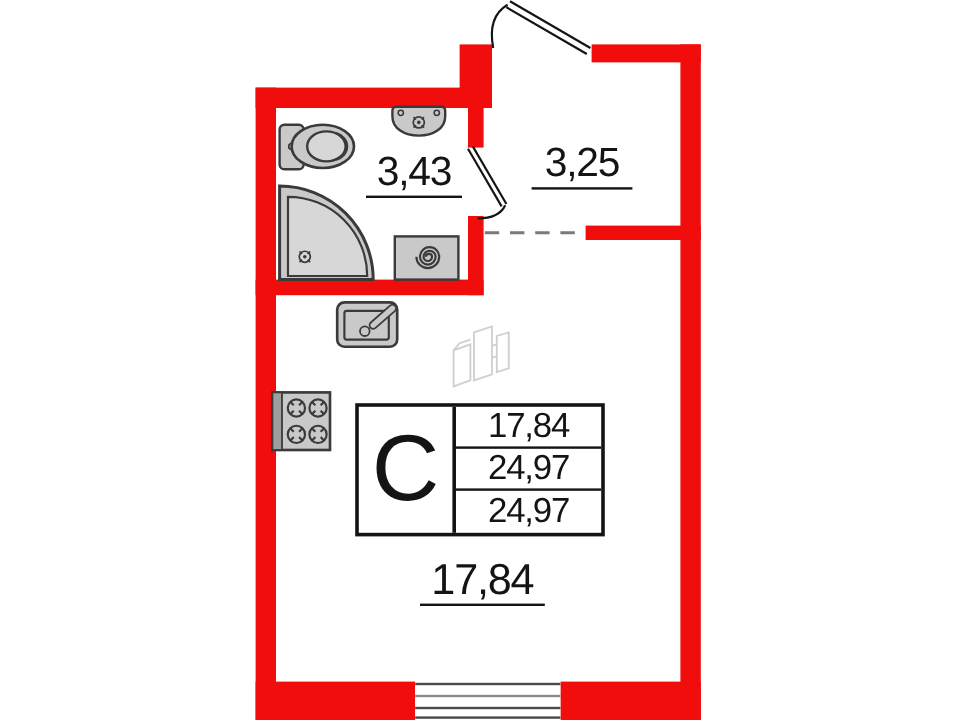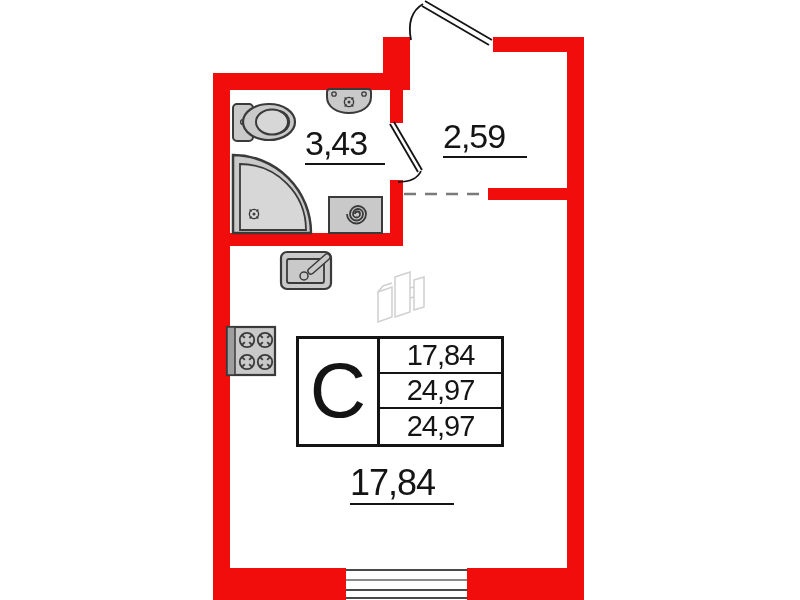--- a/index.html
+++ b/index.html
@@ -8,21 +8,21 @@
     background:#ffffff;font-family:"Liberation Sans", sans-serif;
   }
   .wall{position:absolute;background:var(--wall);}
   .plan-svg{position:absolute;left:0;top:0;}
   .fx{fill:var(--fixture_fill);stroke:var(--fixture_stroke);}
   .fx-light{fill:var(--fixture_fill_light);stroke:var(--fixture_stroke);}
   .ln{fill:none;stroke:var(--fixture_stroke);}
   .blk{fill:none;stroke:var(--line);}
   .wm{fill:none;stroke:var(--watermark);stroke-width:1.5;}
   .dim{
-    position:absolute;color:var(--text);
+    position:absolute;color:var(--text);text-align:center;
     font-size:34px;line-height:1.05;letter-spacing:-1px;
     border-bottom:2.5px solid var(--line);padding-bottom:1px;
   }
   .dim-room{font-size:36px;}
   .info-table{
     position:absolute;left:296px;top:336px;width:202px;height:105px;
     border:3px solid var(--line);background:#fff;
     display:grid;grid-template-columns:81px 1fr;grid-auto-rows:1fr;
     color:var(--text);
   }
@@ -139,21 +139,21 @@
     <rect class="fx" x="227" y="327" width="48" height="48" stroke-width="2.2"></rect>
     <rect x="227" y="327" width="8" height="48" fill="#9e9e9e" stroke="var(--fixture_stroke)" stroke-width="1.5"></rect>
     <use href="#burner" transform="translate(247,340)"></use>
     <use href="#burner" transform="translate(265,340)"></use>
     <use href="#burner" transform="translate(247,362)"></use>
     <use href="#burner" transform="translate(265,362)"></use>
   </g>
 </svg>
 
 <div class="dim" style="left:305px;top:126px;width:80px;">3,43</div>
-<div class="dim" style="left:443px;top:119px;width:84px;">2,59</div>
+<div class="dim" style="left:443px;top:119px;width:84px;">3,25</div>
 <div class="dim dim-room" style="left:350px;top:464px;width:104px;">17,84</div>
 
 <div class="info-table">
   <div class="cell-type">С</div>
   <div class="cell-val">17,84</div>
   <div class="cell-val">24,97</div>
   <div class="cell-val last">24,97</div>
 </div>
 
 </body></html>

